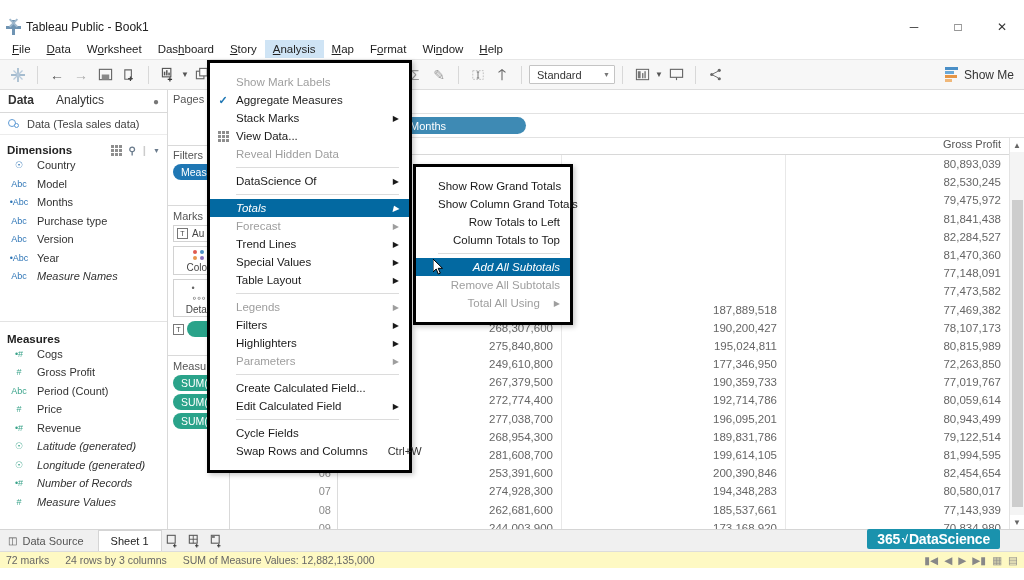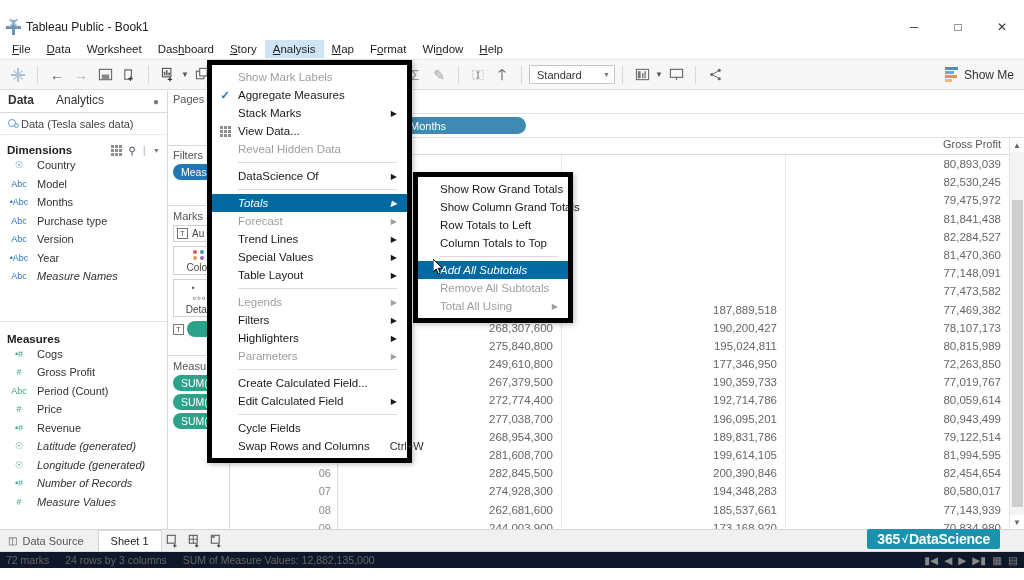--- a/index.html
+++ b/index.html
@@ -61,21 +61,21 @@
 
   
   .sidebar { width: 168px; border-right: 1px solid #d9d9d9; display:flex;
              flex-direction: column; background:#fff; }
   .side-tabs { display: flex; align-items: center; height: 23px;
                border-bottom: 1px solid #d9d9d9; padding-left: 8px; position:relative;}
   .side-tab { font-size: 12px; color: #333; margin-right: 22px; padding-bottom:2px;}
   .side-tab.sel { font-weight: bold; }
   .side-pin { position:absolute; right:8px; color:#777; font-size:10px;}
   .ds-row { display: flex; align-items: center; height: 22px; padding-left: 8px;
-            border-bottom: 1px solid #ececec;}
+            gap: 6px; border-bottom: 1px solid #ececec;}
   .ds-icon { width: 13px; height: 12px; position: relative; }
   .ds-icon .c { position:absolute; border:1.4px solid #5f9bd5; border-radius:50%;
                 width:8px; height:8px; left:0; top:1px;}
   .ds-icon .c2 { position:absolute; border:1.4px solid #5f9bd5; border-radius:50%;
                 width:5px; height:5px; left:6px; top:5px; background:#fff;}
   .ds-label { font-size: 11px; color: #444; }
   .sec-hdr { display:flex; align-items:flex-end; height:21px; padding:0 7px;
              font-weight: bold; font-size: 11.5px; color:#222; }
   .sec-hdr .tools { margin-left:auto; display:flex; gap:7px; align-items:center; color:#6a7b8c;}
   .field { display:flex; align-items:center; height:18.5px; padding-left: 8px; gap:7px; }
@@ -137,22 +137,22 @@
              padding-right:8px; line-height:18.2px; }
   .vscroll { width: 15px; background:#fff; border-left:1px solid #e3e3e3;
              display:flex; flex-direction:column; align-items:center; }
   .vs-arrow { height:14px; width:15px; font-size:8px; color:#666;
               display:flex; align-items:center; justify-content:center; background:#fff;}
   .vs-track { flex:1; width:15px; background:#f4f4f4; position:relative;}
   .vs-thumb { position:absolute; left:2px; width:11px; background:#cdcdcd;
               top:48px; bottom:8px; }
 
   
-  .dropdown { position:absolute; background:#fff; border:5px solid #000000;
-              box-shadow: 2px 2px 5px rgba(0,0,0,.22); z-index: 60; padding: 3px 0;}
+  .dropdown { position:absolute; background:#fff; border:3px solid #000000;
+              box-shadow: 2px 2px 5px rgba(0,0,0,.22); z-index: 60; padding: 10px 0;}
   .dd-row { display:flex; align-items:center; height:18px; padding:0 10px 0 0;
             font-size:11.5px; color:#1a1a1a; white-space:nowrap; }
   .dd-row.sel { background:#0369a1; color:#fff;font-style:italic; }
   .dd-row.dis { color: #9e9e9e; }
   .dd-gut { width: 26px; flex:0 0 26px; display:flex; align-items:center;
             justify-content:center; font-size:10px; }
   .dd-lbl { flex:1; }
   .dd-arrow { font-size:8px; margin-left: 14px; }
   .dd-key { font-size:11px; color:#333; margin-left: 20px;}
   .dd-sep { height:1px; background:#dcdcdc; margin: 4px 10px 4px 26px; }
@@ -169,21 +169,21 @@
            padding-right: 14px; }
   .sheet-tab { height:21px; display:flex; align-items:center; padding: 0 12px;
                background:#fff; border:1px solid #d5d5d5; border-bottom:none;
                font-size:11px; color:#222;text-align:right; }
   .sb-ic { width: 22px; height:21px; display:flex; align-items:center;
            justify-content:center; color:#555; font-size:11px; }
   .logo365 { position:absolute; right: 24px; bottom: 2px; background:#1a92ad; color:#fff;
              height: 20px; display:flex; align-items:center; padding: 0 10px;
              font-size: 14px; font-weight: bold; border-radius:2px; letter-spacing:-.2px;}
   .logo365 .tick { font-size:11px; margin: 0 1px 0 2px; }
-  .statusbar { height: 17px; background:#0f172a; border-top:1px solid #dcdcdc;
+  .statusbar { height: 17px; background:#fef9c3; border-top:1px solid #dcdcdc;
                display:flex; align-items:center; font-size:10.5px; color:#666;
                padding-left:6px; gap: 16px; position:relative;}
   .status-right { position:absolute; right:6px; display:flex; align-items:center; gap:6px; color:#888;}
 </style>
 </head>
 <body>
 
 <div class="app">
 
   <div class="titlebar">
@@ -536,21 +536,21 @@
                   <div class="xt-cell"></div>
                   <div class="xt-cell">265,358,900</div>
                   <div class="xt-cell">268,307,600</div>
                   <div class="xt-cell">275,840,800</div>
                   <div class="xt-cell">249,610,800</div>
                   <div class="xt-cell">267,379,500</div>
                   <div class="xt-cell">272,774,400</div>
                   <div class="xt-cell">277,038,700</div>
                   <div class="xt-cell">268,954,300</div>
                   <div class="xt-cell">281,608,700</div>
-                  <div class="xt-cell">282,845,500</div>
+                  <div class="xt-cell">253,391,600</div>
                   <div class="xt-cell">274,928,300</div>
                   <div class="xt-cell">262,681,600</div>
                   <div class="xt-cell">244,003,900</div>
                 </div>
               <div class="xt-col" id="col1">
                   <div class="xt-cell"></div>
                   <div class="xt-cell"></div>
                   <div class="xt-cell"></div>
                   <div class="xt-cell"></div>
                   <div class="xt-cell"></div>
@@ -710,21 +710,21 @@
       <span class="dd-gut"></span>
         <span class="dd-lbl">Cycle Fields</span>
       </div>
     <div class="dd-row">
       <span class="dd-gut"></span>
         <span class="dd-lbl">Swap Rows and Columns</span>
       <span class="dd-key">Ctrl+W</span>
       </div>
   </div>
 
-  <div class="dropdown" style="left:413px; top:156px; width:160px;">
+  <div class="dropdown" style="left:413px; top:148px; width:160px;text-align:right;">
     <div class="dd-row">
       <span class="dd-gut" style="width:22px;flex:0 0 22px;"></span>
       <span class="dd-lbl">Show Row Grand Totals</span>
       </div>
     <div class="dd-row">
       <span class="dd-gut" style="width:22px;flex:0 0 22px;"></span>
       <span class="dd-lbl">Show Column Grand Totals</span>
       </div>
     <div class="dd-row">
       <span class="dd-gut" style="width:22px;flex:0 0 22px;"></span>

